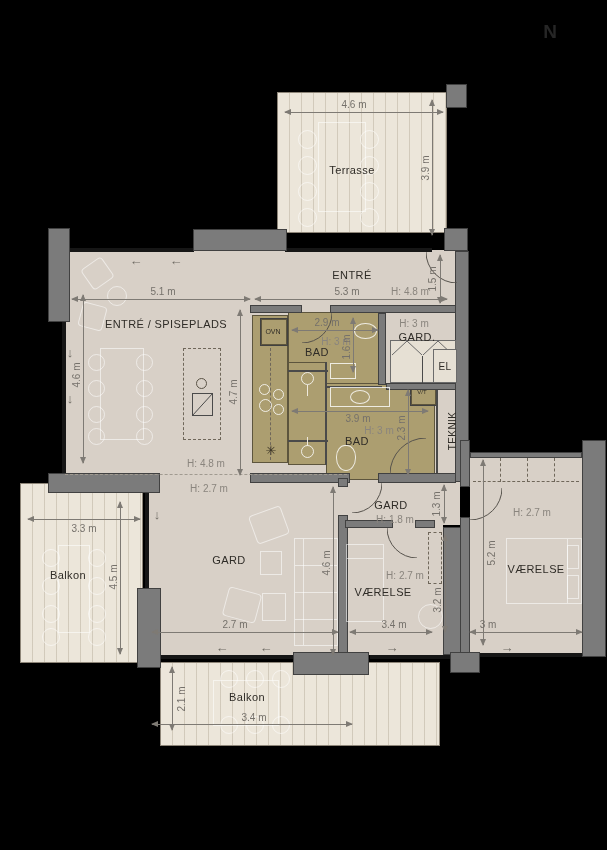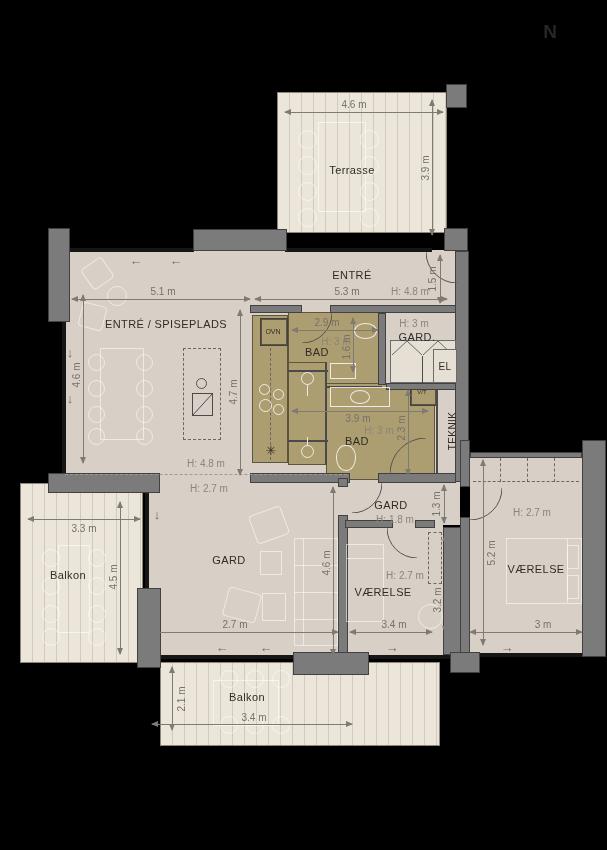--- a/index.html
+++ b/index.html
@@ -274,21 +274,21 @@
   <div class="lbl hl" style="left:209px;top:488px;">H: 2.7 m</div>
   <div class="lbl dl" style="left:235px;top:624px;">2.7 m</div>
   <div class="lbl dl v" style="left:326px;top:563px;">4.6 m</div>
   <div class="lbl hl" style="left:395px;top:519px;">H: 1.8 m</div>
   <div class="lbl dl v" style="left:436px;top:504px;">1.3 m</div>
   <div class="lbl hl" style="left:405px;top:575px;">H: 2.7 m</div>
   <div class="lbl dl" style="left:394px;top:624px;">3.4 m</div>
   <div class="lbl dl v" style="left:437px;top:600px;">3.2 m</div>
   <div class="lbl hl" style="left:532px;top:512px;">H: 2.7 m</div>
   <div class="lbl dl v" style="left:491px;top:553px;">5.2 m</div>
-  <div class="lbl dl" style="left:543px;top:624px;">3 m</div>
+  <div class="lbl dl" style="left:488px;top:624px;">3 m</div>
   <div class="lbl dl" style="left:84px;top:528px;">3.3 m</div>
   <div class="lbl dl v" style="left:113px;top:577px;">4.5 m</div>
   <div class="lbl dl" style="left:254px;top:717px;">3.4 m</div>
   <div class="lbl dl v" style="left:181px;top:699px;">2.1 m</div>
 
   <div class="arrow" style="left:136px;top:260px;">←</div>
   <div class="arrow" style="left:176px;top:260px;">←</div>
   <div class="arrow" style="left:70px;top:352px;">↓</div>
   <div class="arrow" style="left:70px;top:398px;">↓</div>
   <div class="arrow" style="left:157px;top:514px;">↓</div>

